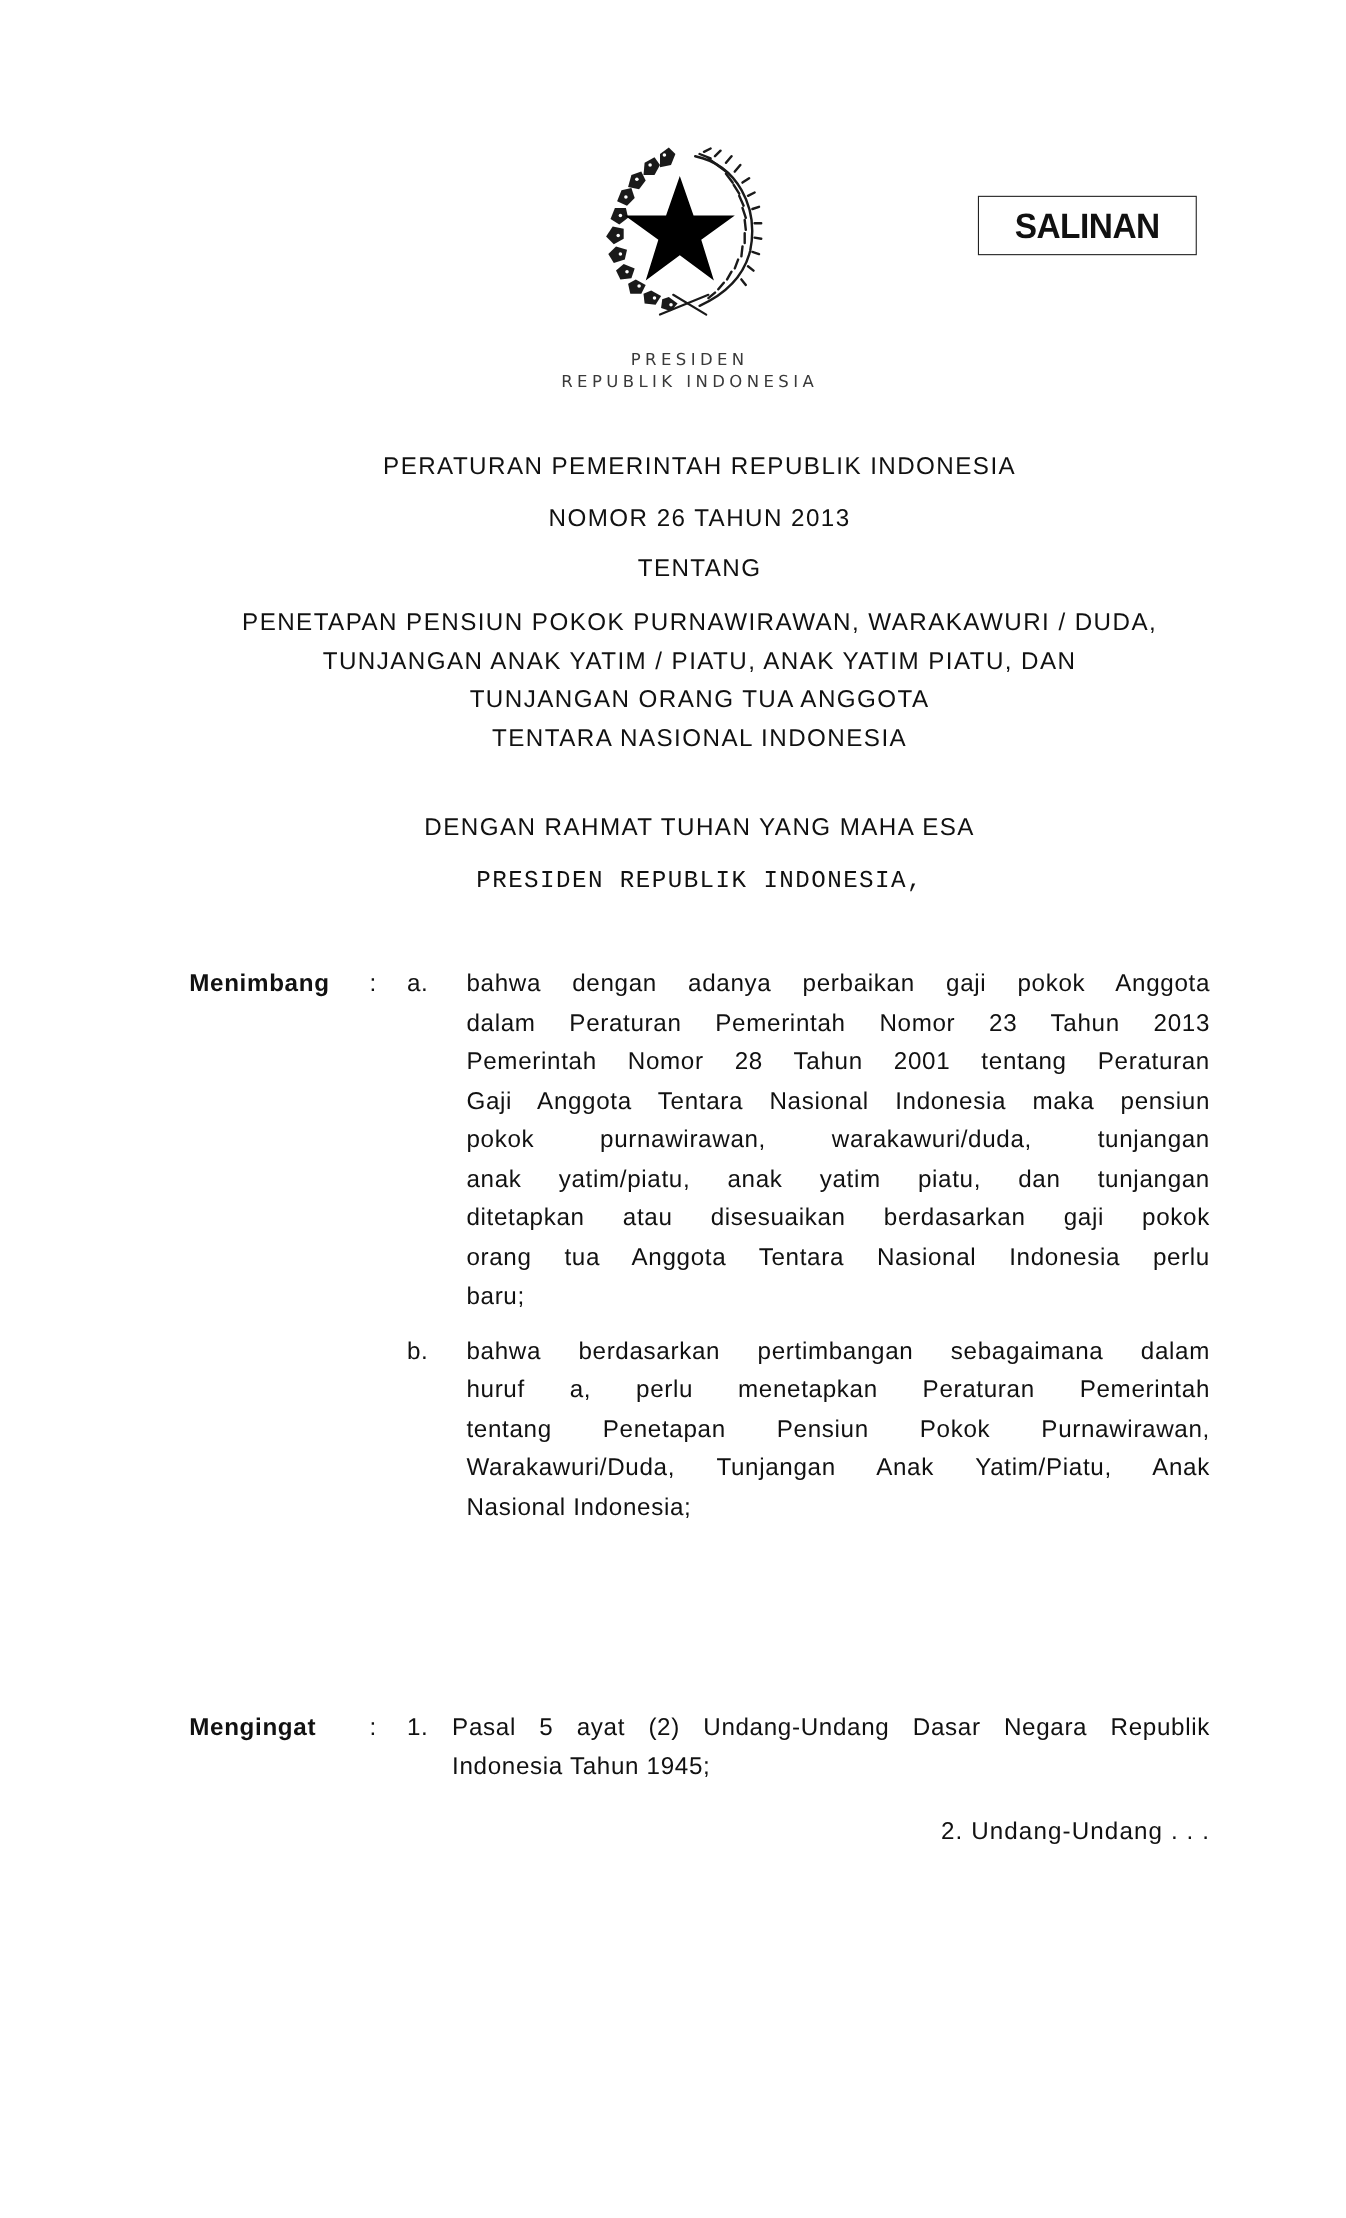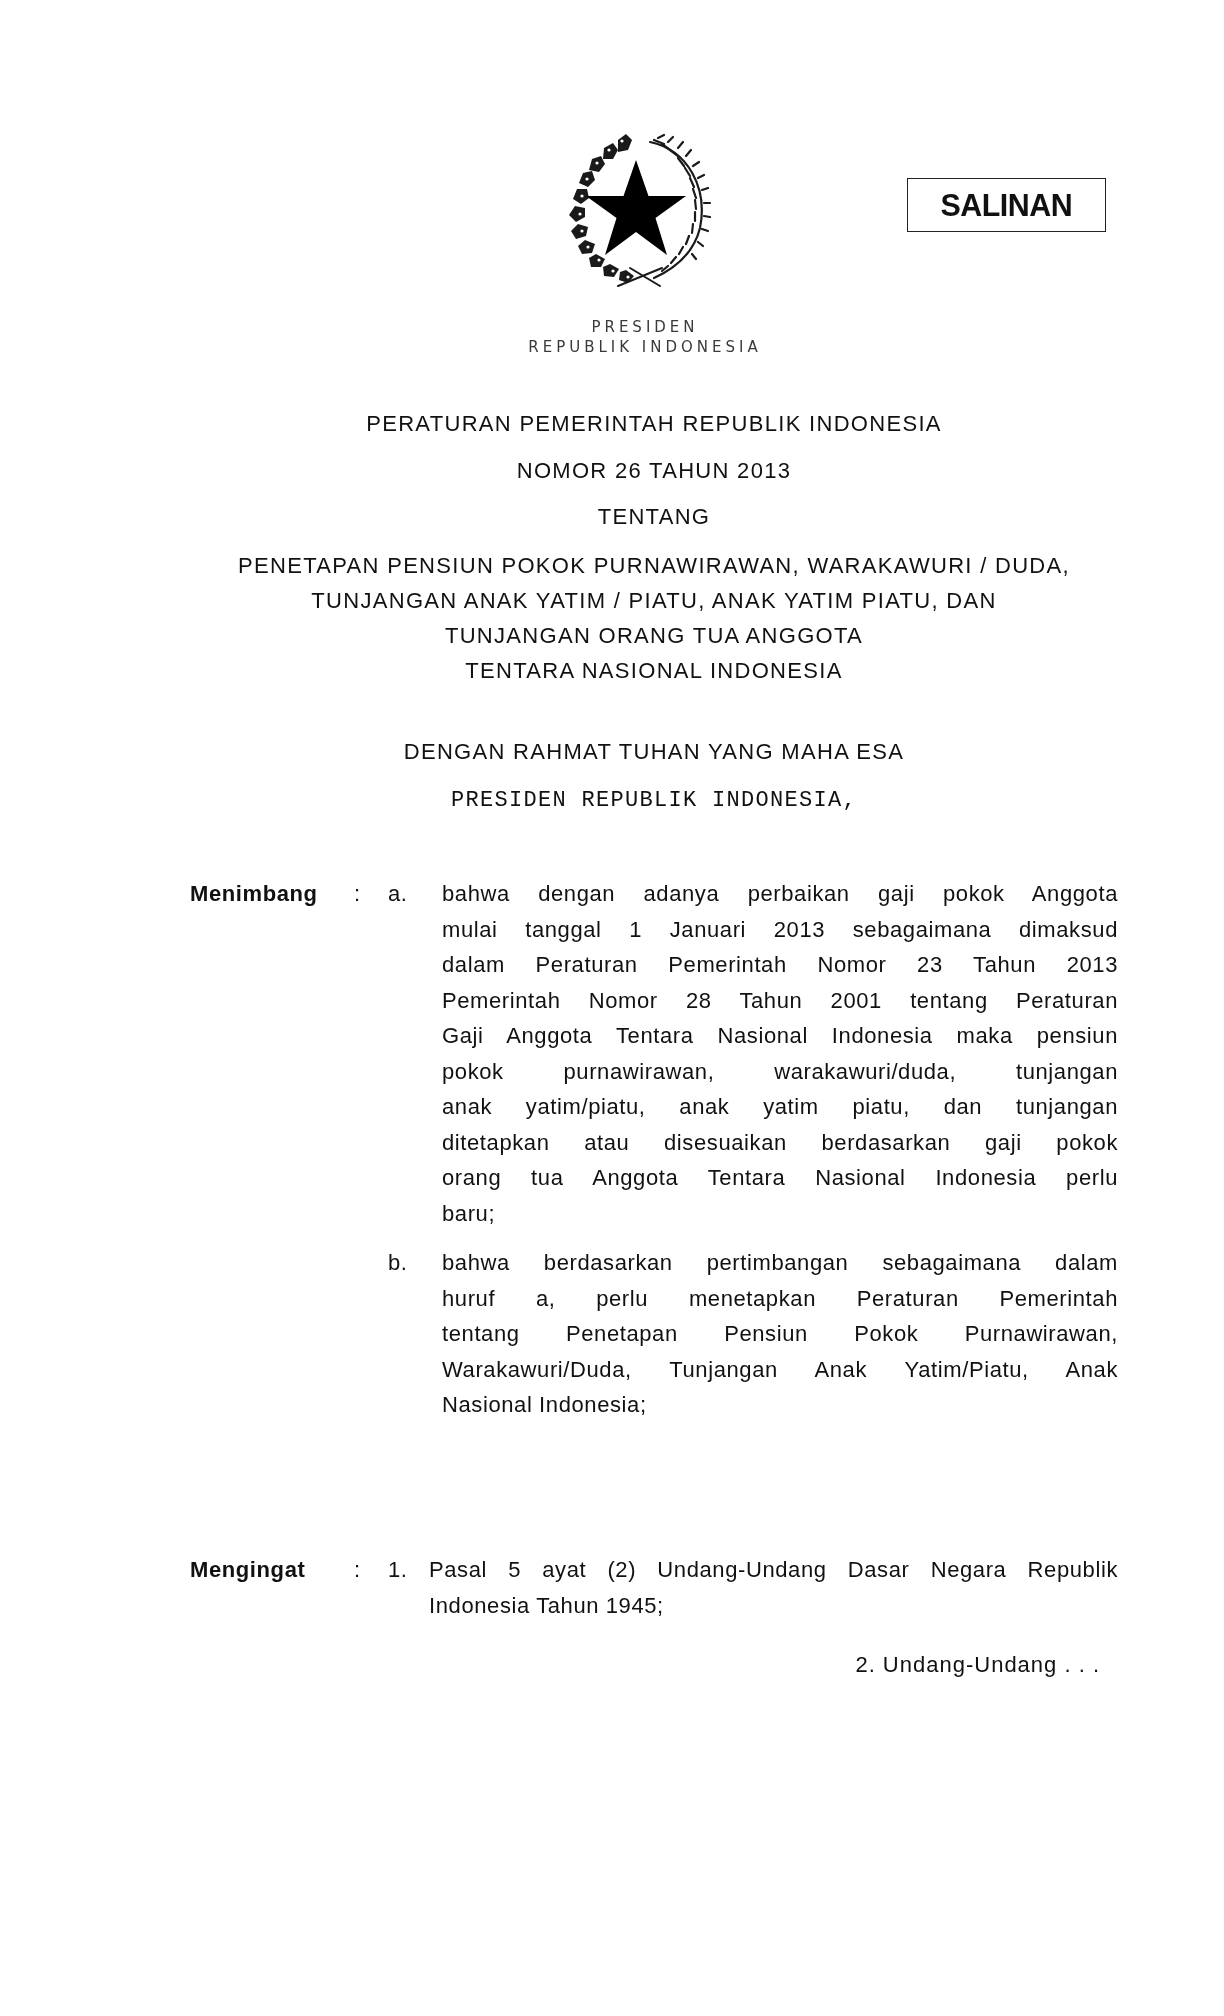--- a/index.html
+++ b/index.html
@@ -1,18 +1,18 @@
 <!DOCTYPE html>
 <html><head>
 <meta charset="utf-8">
 <style>
   html, body { margin:0; padding:0; background:#ffffff; }
   body { width:1224px; height:2016px; position:relative; overflow:hidden;
          font-family:"Liberation Sans", sans-serif; color:#111; }
-  .abs { position:absolute;margin-left:18px; }
+  .abs { position:absolute; }
   .emblem { left:540px; top:128px; width:160px; height:160px; }
   .presiden-label { left:0; width:1254px; text-align:center; color:#3a3a3a;
          font-family:"DejaVu Sans", sans-serif; font-size:15px; letter-spacing:4px; line-height:20px; }
   .salinan { left:889px; top:178px; width:197px; height:52px; border:1.6px solid #222;
          box-sizing:content-box; display:flex; align-items:center; justify-content:center; }
   .salinan span { font-size:32px; font-weight:bold; letter-spacing:-0.5px; transform:scaleX(0.95); display:inline-block; }
   .center-line { left:172px; width:928px; text-align:center; font-size:22px; letter-spacing:1.3px;
          line-height:26px; white-space:nowrap; }
   .section { left:172px; width:928px; font-size:22px; line-height:35.5px; letter-spacing:0.6px; }
   .row { display:flex; }
@@ -90,21 +90,20 @@
 <div class="abs center-line" style="top:739px;">DENGAN RAHMAT TUHAN YANG MAHA ESA</div>
 <div class="abs center-line" style="top:788px;font-family:Liberation Mono, monospace;">PRESIDEN REPUBLIK INDONESIA,</div>
 
 <div class="abs section" style="top:876px;">
   <div class="row">
     <div class="label">Menimbang</div>
     <div class="colon" style="padding-left:6px;width:34px;">:</div>
     <div class="num" style="width:54px;">a.</div>
     <div class="text">
       <span class="ln">bahwa dengan adanya perbaikan gaji pokok Anggota</span>
-      <span class="ln">mulai tanggal 1 Januari 2013 sebagaimana dimaksud</span>
       <span class="ln">dalam Peraturan Pemerintah Nomor 23 Tahun 2013</span>
       <span class="ln">Pemerintah Nomor 28 Tahun 2001 tentang Peraturan</span>
       <span class="ln">Gaji Anggota Tentara Nasional Indonesia maka pensiun</span>
       <span class="ln">pokok purnawirawan, warakawuri/duda, tunjangan</span>
       <span class="ln">anak yatim/piatu, anak yatim piatu, dan tunjangan</span>
       <span class="ln">ditetapkan atau disesuaikan berdasarkan gaji pokok</span>
       <span class="ln">orang tua Anggota Tentara Nasional Indonesia perlu</span>
       <span class="ln last">baru;</span>
     </div>
   </div>

